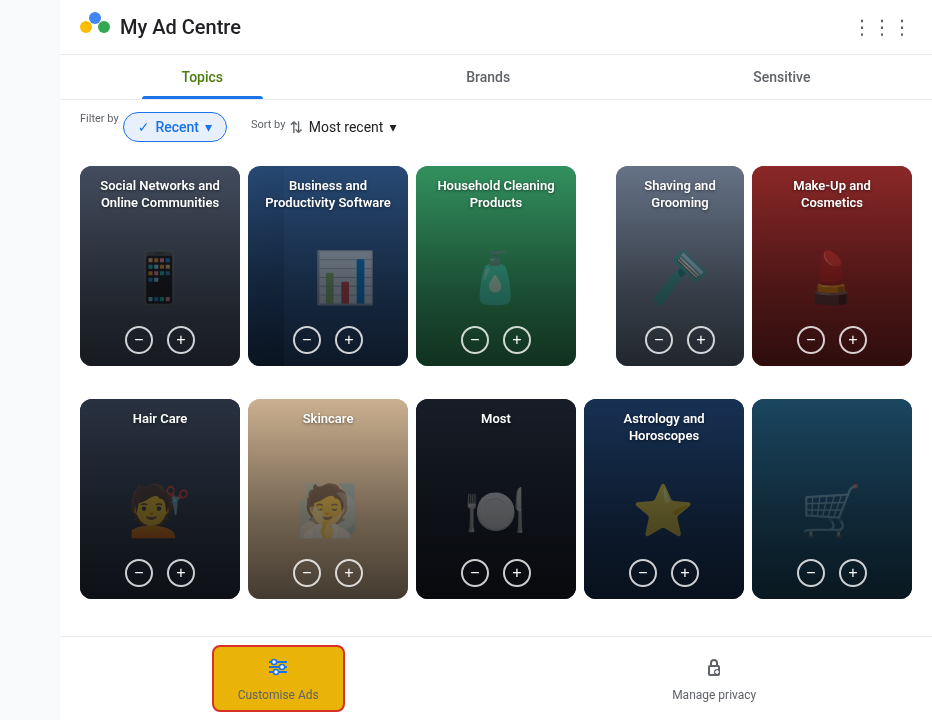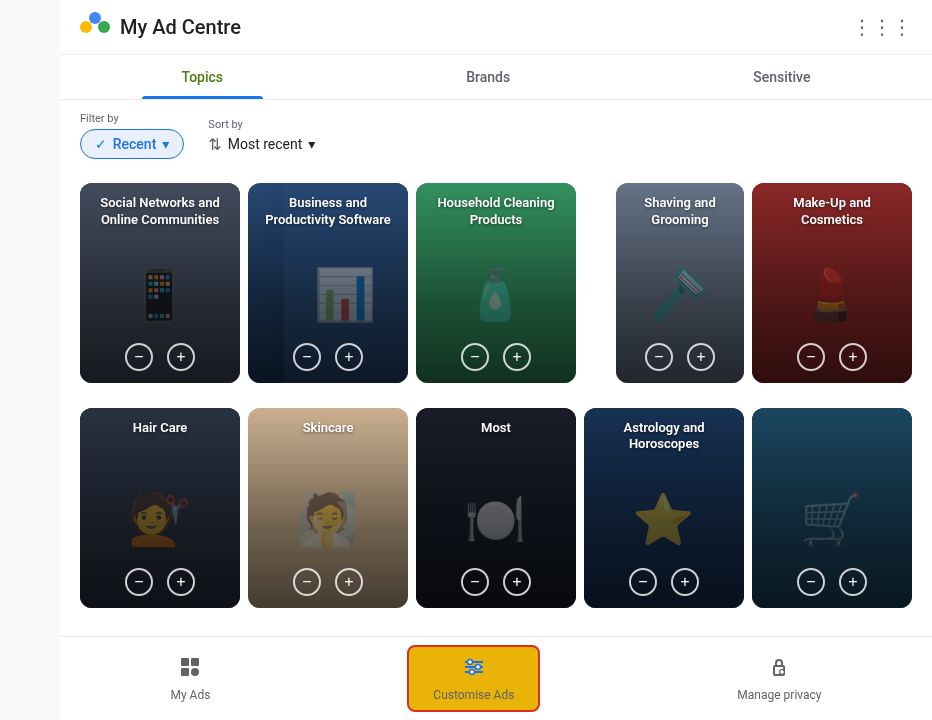--- a/index.html
+++ b/index.html
@@ -86,21 +86,21 @@
     
     .filter-area {
       display: flex;
       align-items: center;
       gap: 24px;
       padding: 12px 20px;
       background: #fff;
     }
     .filter-group {
       display: flex;
-      flex-direction: column;
+      flex-direction: row;
       gap: 4px;
     }
     .filter-label {
       font-size: 11px;
       color: #5f6368;
     }
     .filter-select {
       display: flex;
       align-items: center;
       gap: 6px;
@@ -531,31 +531,20 @@
     <div class="card-visual"></div>
     <div class="card-overlay"></div>
     <div class="card-actions">
       <button class="card-btn">−</button>
       <button class="card-btn">+</button>
     </div>
   </div>
     </div>
 
   <div class="bottom-nav">
-    <div class="bottom-nav-item">
-      <span class="bottom-nav-icon">
-        <svg width="24" height="24" viewBox="0 0 24 24" fill="none">
-          <rect x="3" y="3" width="8" height="8" rx="1" fill="#5f6368"></rect>
-          <rect x="13" y="3" width="8" height="8" rx="1" fill="#5f6368"></rect>
-          <rect x="3" y="13" width="8" height="8" rx="1" fill="#5f6368"></rect>
-          <circle cx="17" cy="17" r="4" fill="#5f6368"></circle>
-        </svg>
-      </span>
-      <span class="bottom-nav-label">My Ads</span>
-    </div>
     <div class="bottom-nav-item active">
       <span class="bottom-nav-icon">
         <svg width="24" height="24" viewBox="0 0 24 24" fill="none">
           <line x1="3" y1="7" x2="21" y2="7" stroke="#1a73e8" stroke-width="2"></line>
           <line x1="3" y1="12" x2="21" y2="12" stroke="#1a73e8" stroke-width="2"></line>
           <line x1="3" y1="17" x2="21" y2="17" stroke="#1a73e8" stroke-width="2"></line>
           <circle cx="8" cy="7" r="2.5" fill="white" stroke="#1a73e8" stroke-width="1.5"></circle>
           <circle cx="16" cy="12" r="2.5" fill="white" stroke="#1a73e8" stroke-width="1.5"></circle>
           <circle cx="10" cy="17" r="2.5" fill="white" stroke="#1a73e8" stroke-width="1.5"></circle>
         </svg>

